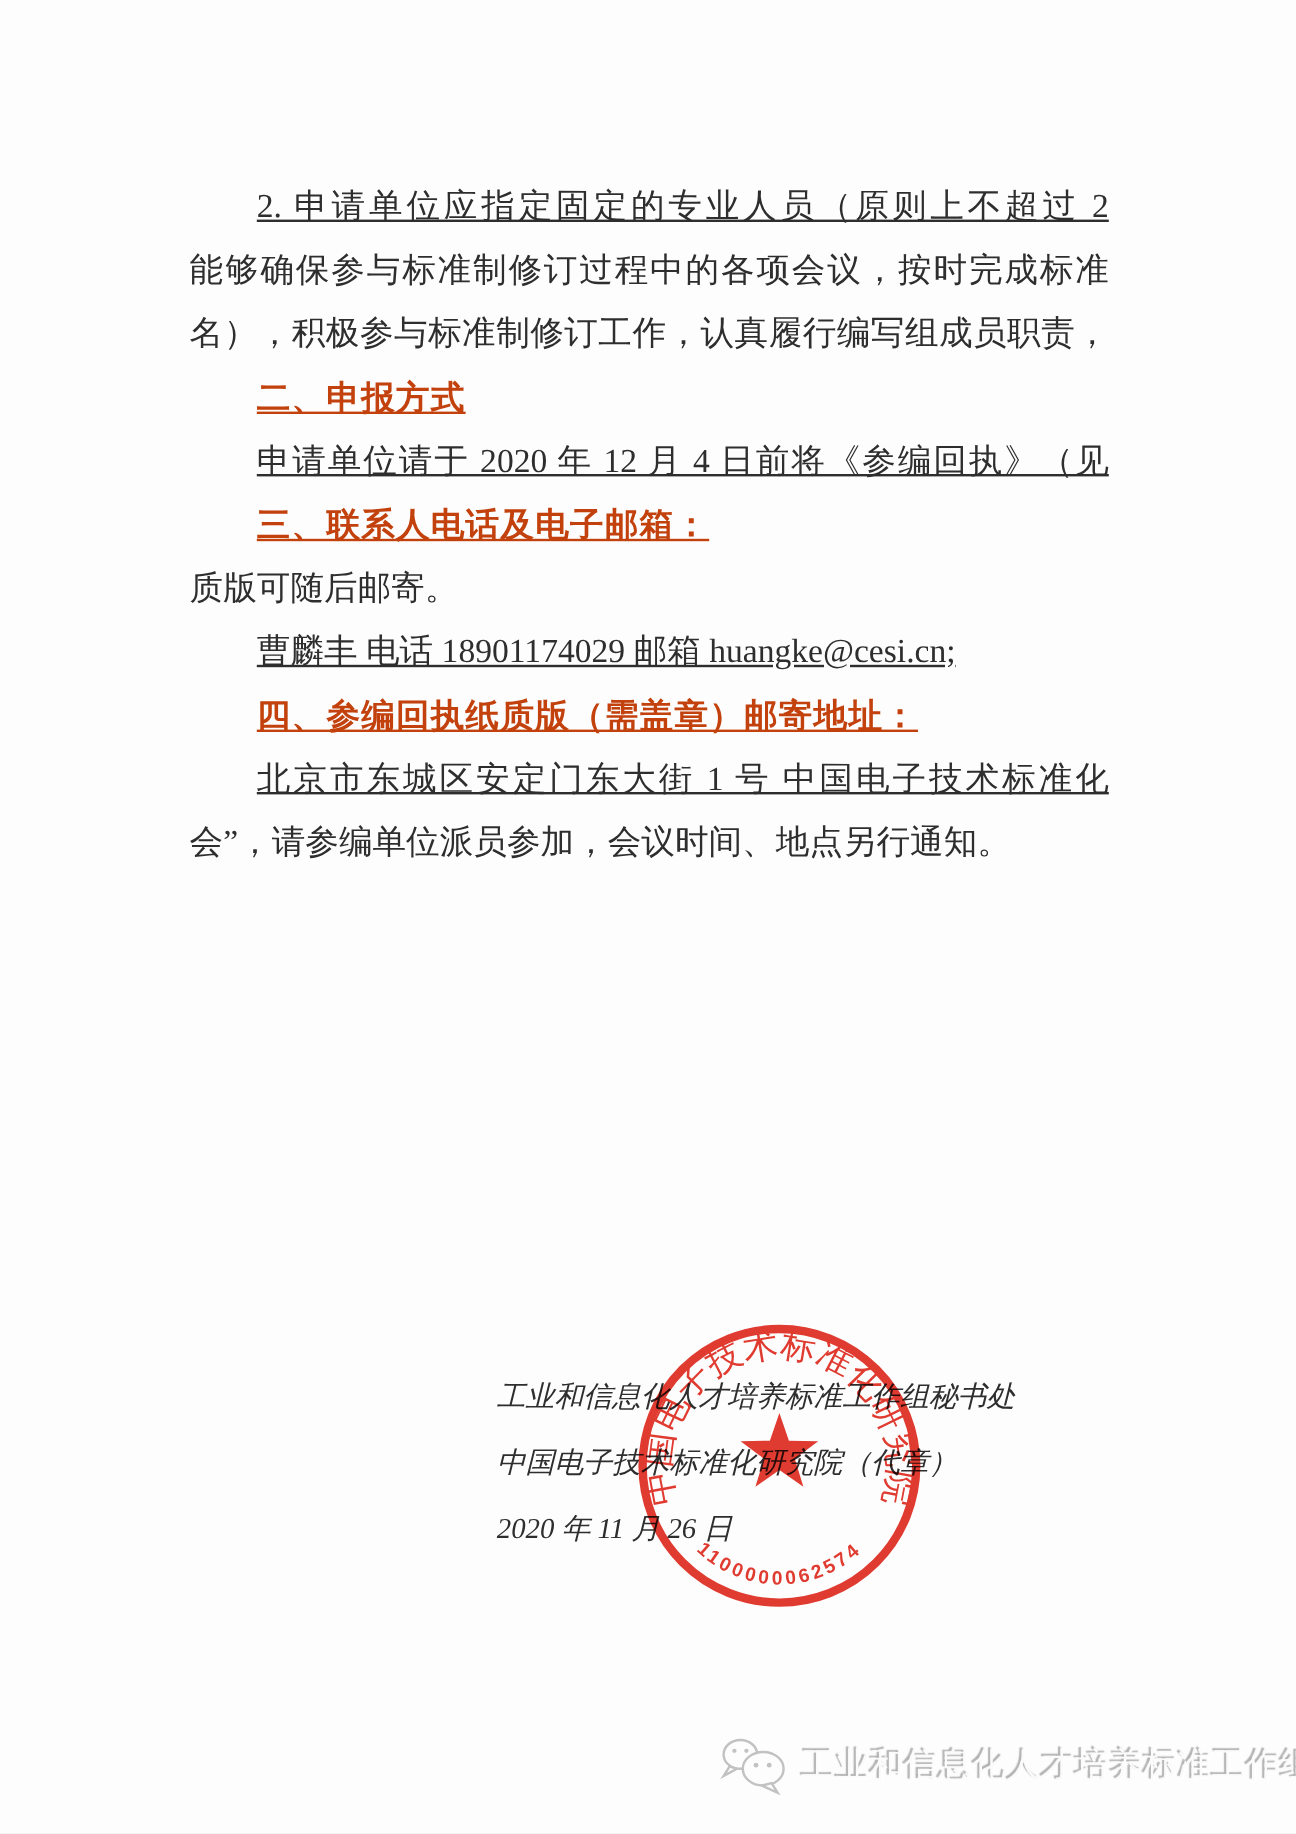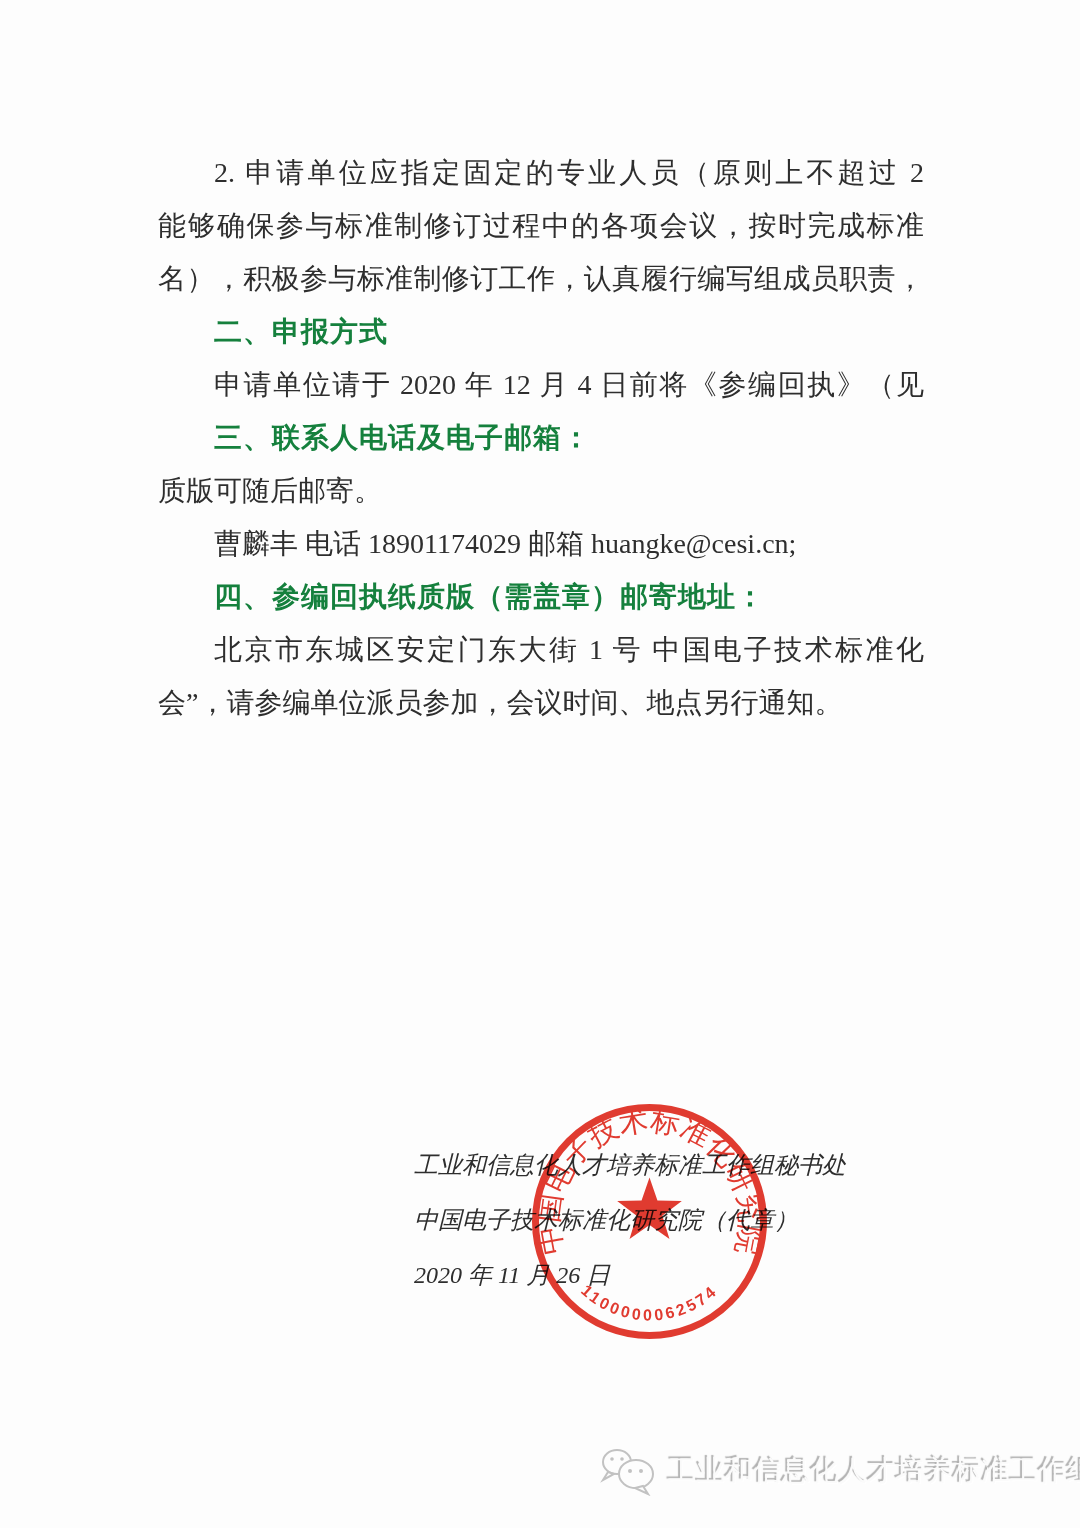--- a/index.html
+++ b/index.html
@@ -15,28 +15,29 @@
   }
   
   .doc-body {
     position:absolute;
     left:158px; top:146px;
     width:766px;
     font-size:28px;
     line-height:53px;
   }
   .ln { min-height:53px; }
-  .indent { text-indent:56px; }
+  .indent { text-indent:56px;text-decoration:underline; }
   .j { text-align:justify; text-align-last:justify; }
   .hd {
     font-family:"Liberation Sans","DejaVu Sans",sans-serif;
     font-weight:700;
-    color:#15803d;
+    color:#c2410c;
     text-indent:56px;
     letter-spacing:1px;
+    text-decoration:underline;
   }
   
   .signature {
     position:absolute;
     left:630px; top:1138px;
     transform:translateX(-50%);
     text-align:left;
     font-size:24px;
     line-height:55px;
     white-space:nowrap;

